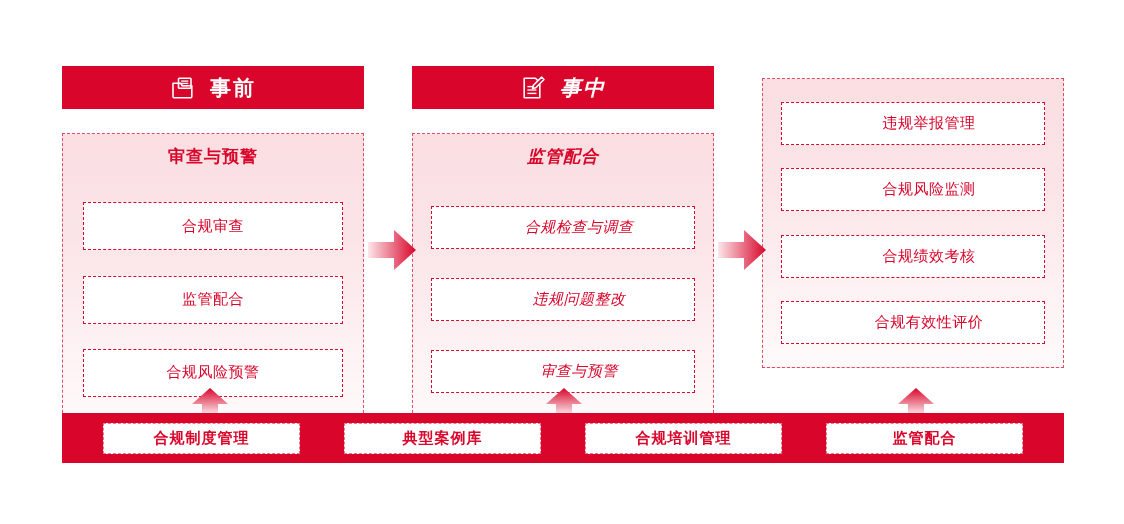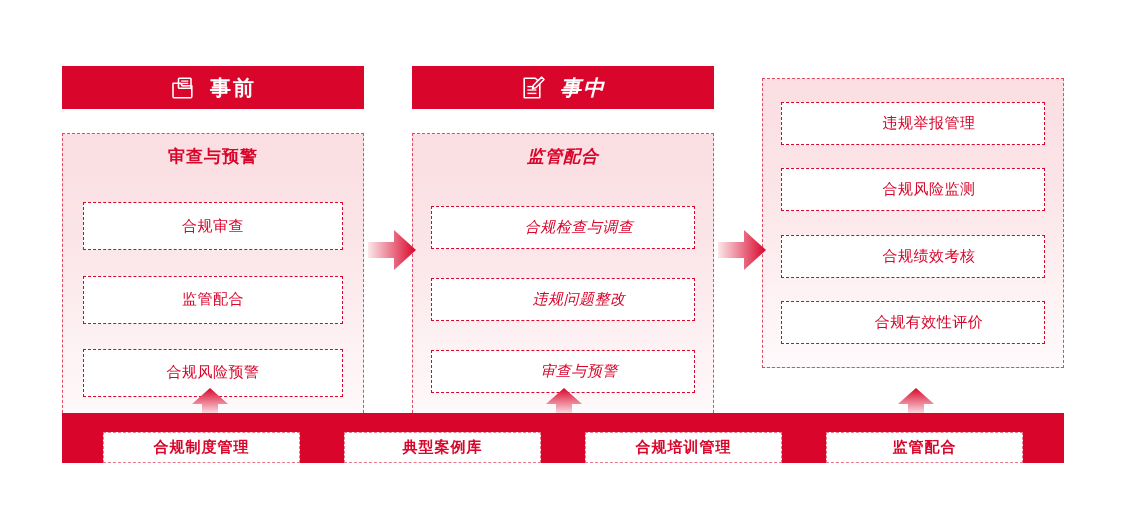--- a/index.html
+++ b/index.html
@@ -121,21 +121,21 @@
 
   
   #bottom-bar {
     position: absolute;
     left: 62px;
     top: 413px;
     width: 1002px;
     height: 50px;
     background: #D9052A;
     display: flex;
-    align-items: flex-end;
+    align-items: center;
     justify-content: space-between;
     padding: 0 41px;
     box-sizing: border-box;
   }
   .bottom-item {
     box-sizing: border-box;
     width: 197px;
     height: 31px;
     background: #ffffff;
     border: 1.3px dashed #E8798C;

